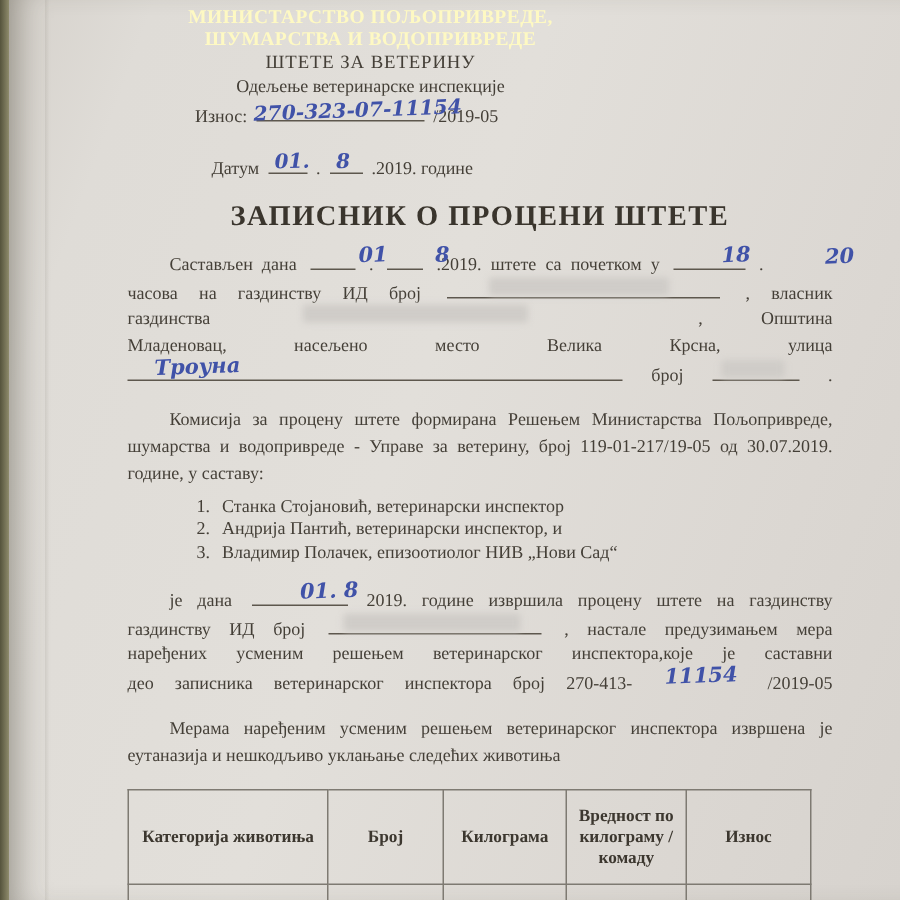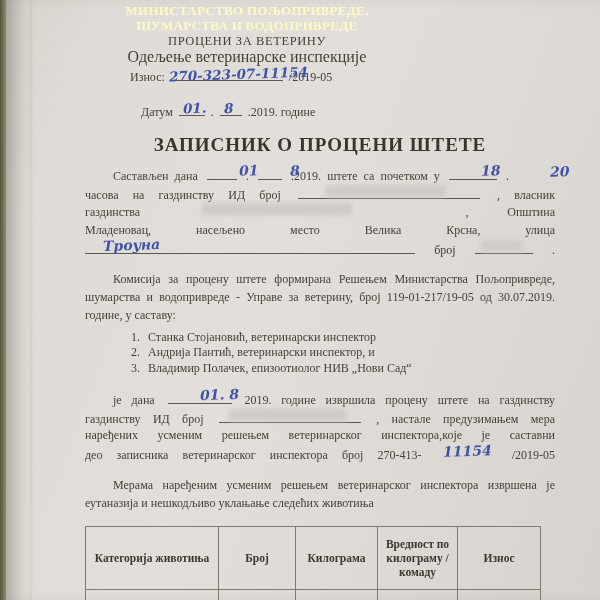--- a/index.html
+++ b/index.html
@@ -26,21 +26,21 @@
     z-index:3;
   }
   .content{
     position:absolute;left:85px;top:4px;width:470px;z-index:4;
     color:#443f37;font-size:12px;line-height:18px;
   }
   
   .letterhead{margin-left:12px;width:300px;line-height:14.5px;}
   .lh-b{font-weight:bold;font-size:13px;letter-spacing:.3px;text-align:center;color:#fef9c3;}
   .lh-c{font-size:12.5px;letter-spacing:.6px;text-align:center;margin-top:1px;}
-  .lh-r{font-size:16px;text-align:center;margin-top:1px;}
+  .lh-r{font-size:12px;text-align:center;margin-top:1px;}
   .lh-broj{font-size:12px;padding-left:33px;margin-top:2px;white-space:nowrap;}
   .lh-datum{font-size:12px;padding-left:44px;margin-top:16px;white-space:nowrap;}
   
   h1{
     font-size:19px;font-weight:bold;letter-spacing:1px;color:#3a352d;
     text-align:center;margin:17px 0 0 0;
   }
   
   .para{margin-top:11px;}
   .jline{text-align:justify;text-align-last:justify;height:18.5px;white-space:nowrap;}
@@ -84,21 +84,21 @@
 <div class="photo">
   <div class="edge-strip"></div>
   <div class="paper"></div>
   <div class="crease"></div>
 
   <div class="content">
 
     <div class="letterhead">
       <div class="lh-b">МИНИСТАРСТВО ПОЉОПРИВРЕДЕ,</div>
       <div class="lh-b">ШУМАРСТВА И ВОДОПРИВРЕДЕ</div>
-      <div class="lh-c">ПРОЦЕНИ ЗА ВЕТЕРИНУ</div>
+      <div class="lh-c">ШТЕТЕ ЗА ВЕТЕРИНУ</div>
       <div class="lh-r">Одељење ветеринарске инспекције</div>
       <div class="lh-broj">
         <span>Износ:</span>
         <span class="field" style="width:112px;">
           <span class="hw" style="left:-2px;">270-323-07-11154</span>
         </span>
         <span>/2019-05</span>
       </div>
       <div class="lh-datum">
         <span>Датум</span>

